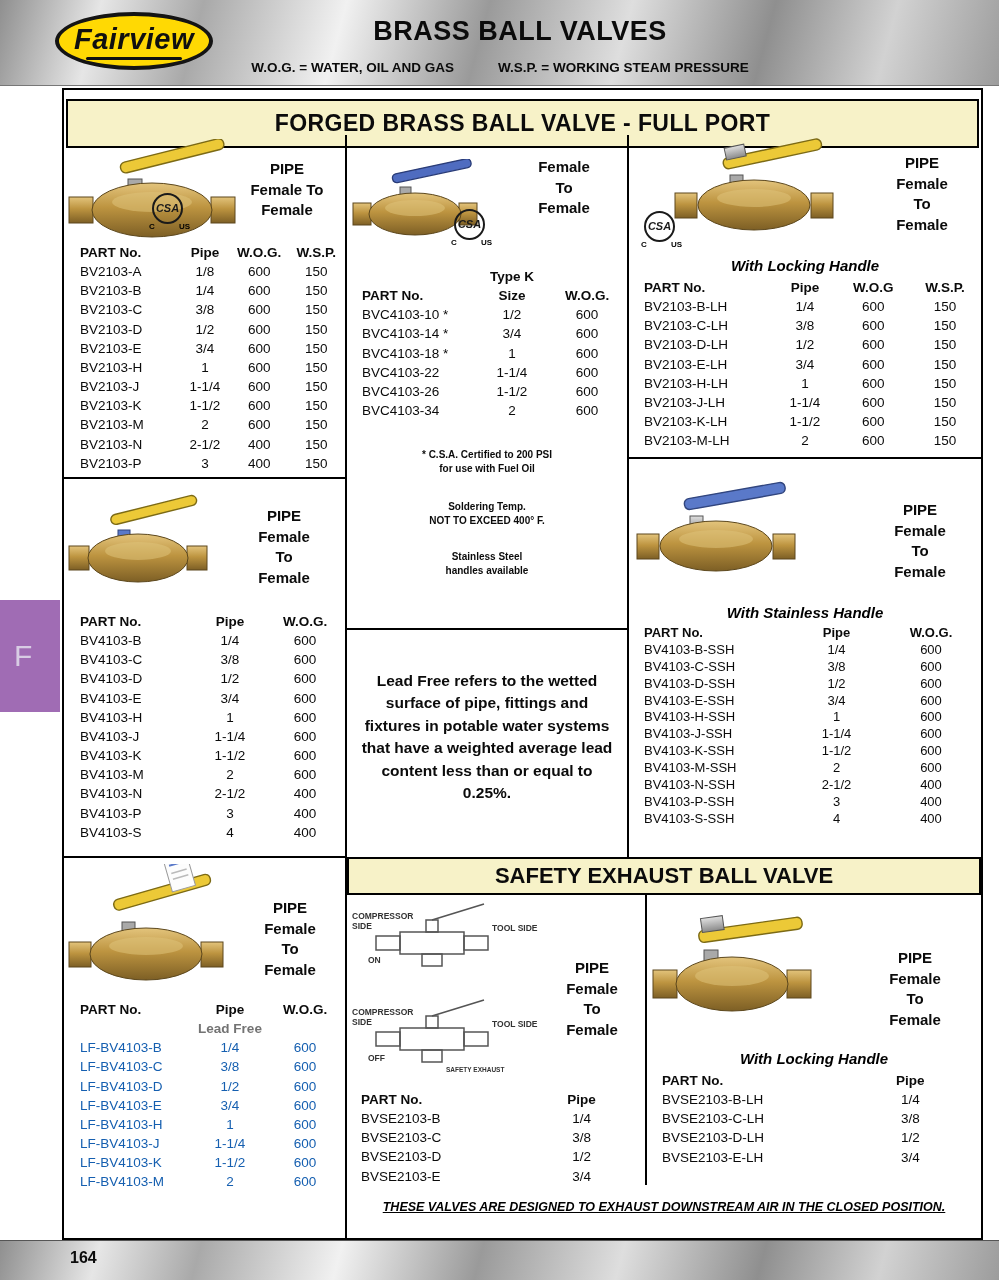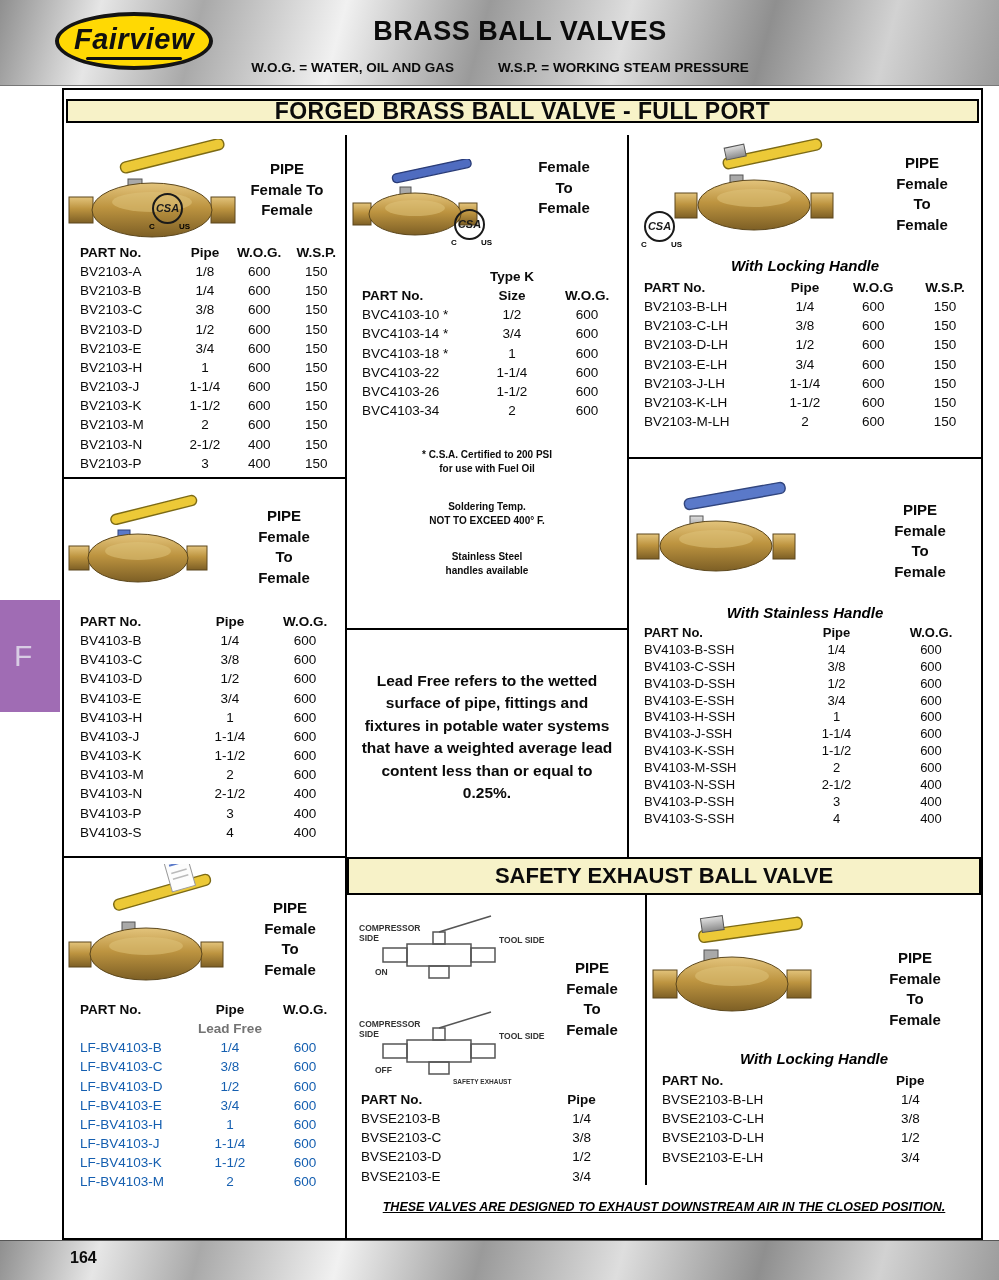--- a/index.html
+++ b/index.html
@@ -20,21 +20,21 @@
   .header-title { position:absolute; left:230px; top:16px; width:580px; text-align:center;
     font-size:27px; font-weight:bold; color:#0b0b0b; letter-spacing:0.5px; }
   .header-legend { position:absolute; left:180px; top:60px; width:640px; display:flex;
     justify-content:center; gap:44px; font-weight:bold; font-size:13.5px; color:#0b0b0b; }
 
   .content-box { position:absolute; left:62px; top:88px; width:921px; height:1152px;
     border:2px solid #000; background:#fff; }
 
   .banner { position:absolute; background:#f7f2c8; border:2px solid #000; display:flex;
     align-items:center; justify-content:center; font-weight:bold; color:#0b0b0b; }
-  .banner-main { left:66px; top:99px; width:913px; height:24px; font-size:23px; letter-spacing:0.4px; }
+  .banner-main { left:66px; top:99px; width:913px; height:49px; font-size:23px; letter-spacing:0.4px; }
   .banner-safety { left:347px; top:857px; width:634px; height:38px; font-size:22px; }
 
   .line { position:absolute; background:#000; }
 
   .panel { position:absolute; }
   .panel-top { position:relative; }
   .valve { position:absolute; }
   .pff { position:absolute; font-weight:bold; font-size:15px; line-height:1.38; text-align:center;
     white-space:pre-line; color:#0b0b0b; }
   .hand-note { font-style:italic; font-weight:bold; font-size:15px; text-align:center; margin:2px 0 4px 0; }
@@ -56,21 +56,21 @@
   .lfpara { font-weight:bold; font-size:15.5px; text-align:center; line-height:1.45;
     padding:40px 8px 0 8px; color:#0b0b0b; }
   .snote { font-style:italic; font-weight:bold; font-size:12.5px; text-align:center; padding-top:14px;text-decoration:underline; }
 
   .csa { position:absolute; width:36px; height:38px; }
   .csa-mark { display:block; width:31px; height:31px; border:2.5px solid #1a1a1a; border-radius:50%;
     font-weight:bold; font-style:italic; font-size:11px; text-align:center; line-height:27px; color:#1a1a1a; }
   .csa-c { position:absolute; left:-3px; bottom:0; font-size:8px; font-weight:bold; }
   .csa-us { position:absolute; right:-2px; bottom:0; font-size:8px; font-weight:bold;text-align:center; }
 
-  .diagram { position:absolute; left:12px; top:0; width:202px; height:190px;margin-top:12px; }
+  .diagram { position:absolute; left:5px; top:0; width:202px; height:190px; }
   .dlabel { position:absolute; font-size:8.5px; font-weight:bold; color:#333; line-height:1.15;
     width:58px; }
   .dlabel.small { font-size:6.5px; width:70px; }
 
   .side-tab { position:absolute; left:0; top:600px; width:60px; height:112px; background:#a06cb4;
     color:#d8cce4; font-size:30px; display:flex; align-items:center; padding-left:14px; }
   .footer { position:absolute; left:0; top:1240px; width:999px; height:40px; border-top:1px solid #555; }
   .page-num { position:absolute; left:70px; top:1249px; font-weight:bold; font-size:16px; color:#0b0b0b; }
 </style>
 </head>
@@ -509,20 +509,26 @@
           </tr>
           <tr>
             <td>BV2103-D-LH</td>
             <td>1/2</td>
             <td>600</td>
             <td>150</td>
           </tr>
           <tr>
             <td>BV2103-E-LH</td>
             <td>3/4</td>
+            <td>600</td>
+            <td>150</td>
+          </tr>
+          <tr>
+            <td>BV2103-H-LH</td>
+            <td>1</td>
             <td>600</td>
             <td>150</td>
           </tr>
           <tr>
             <td>BV2103-J-LH</td>
             <td>1-1/4</td>
             <td>600</td>
             <td>150</td>
           </tr>
           <tr>

